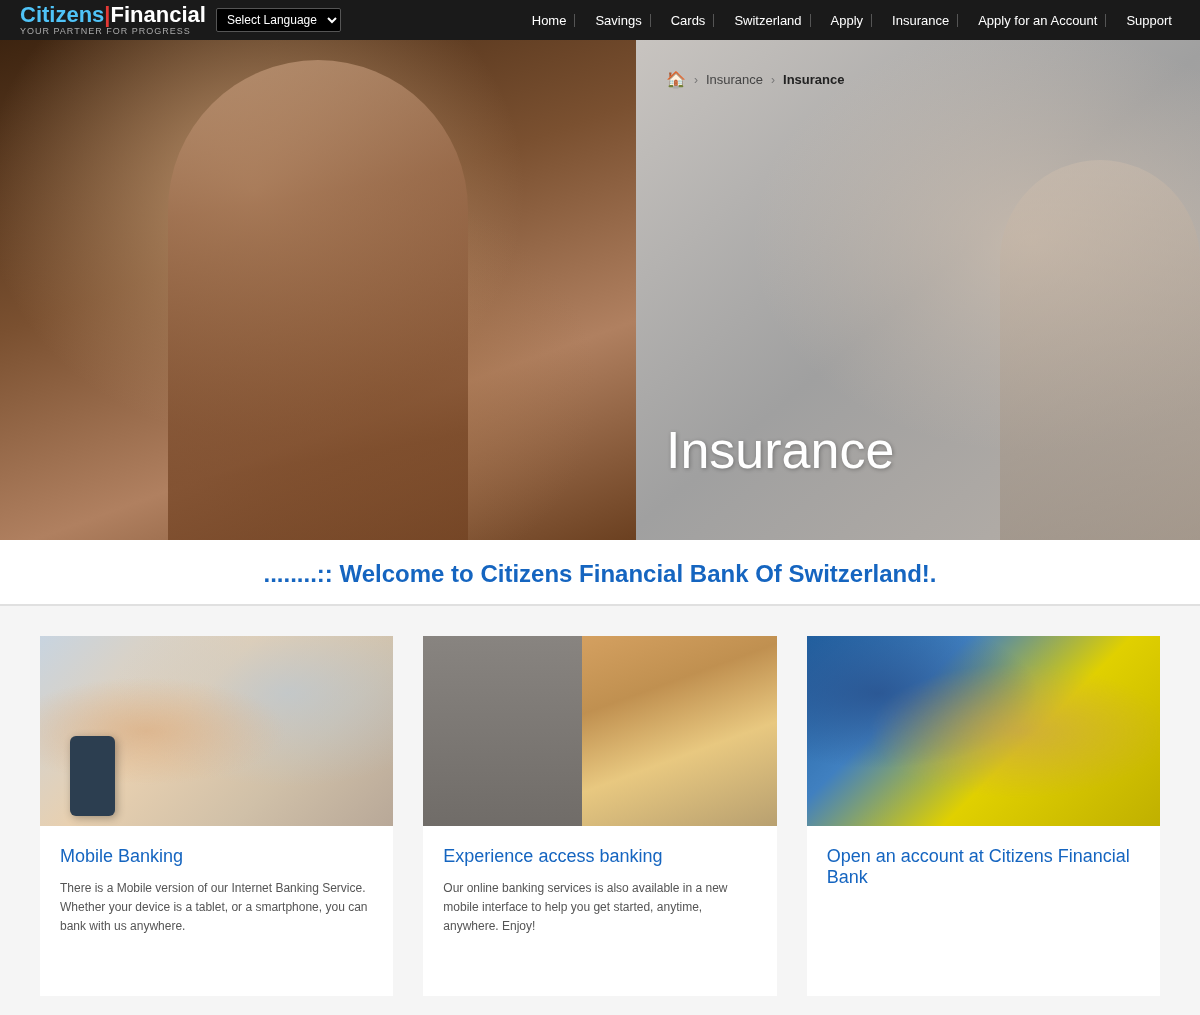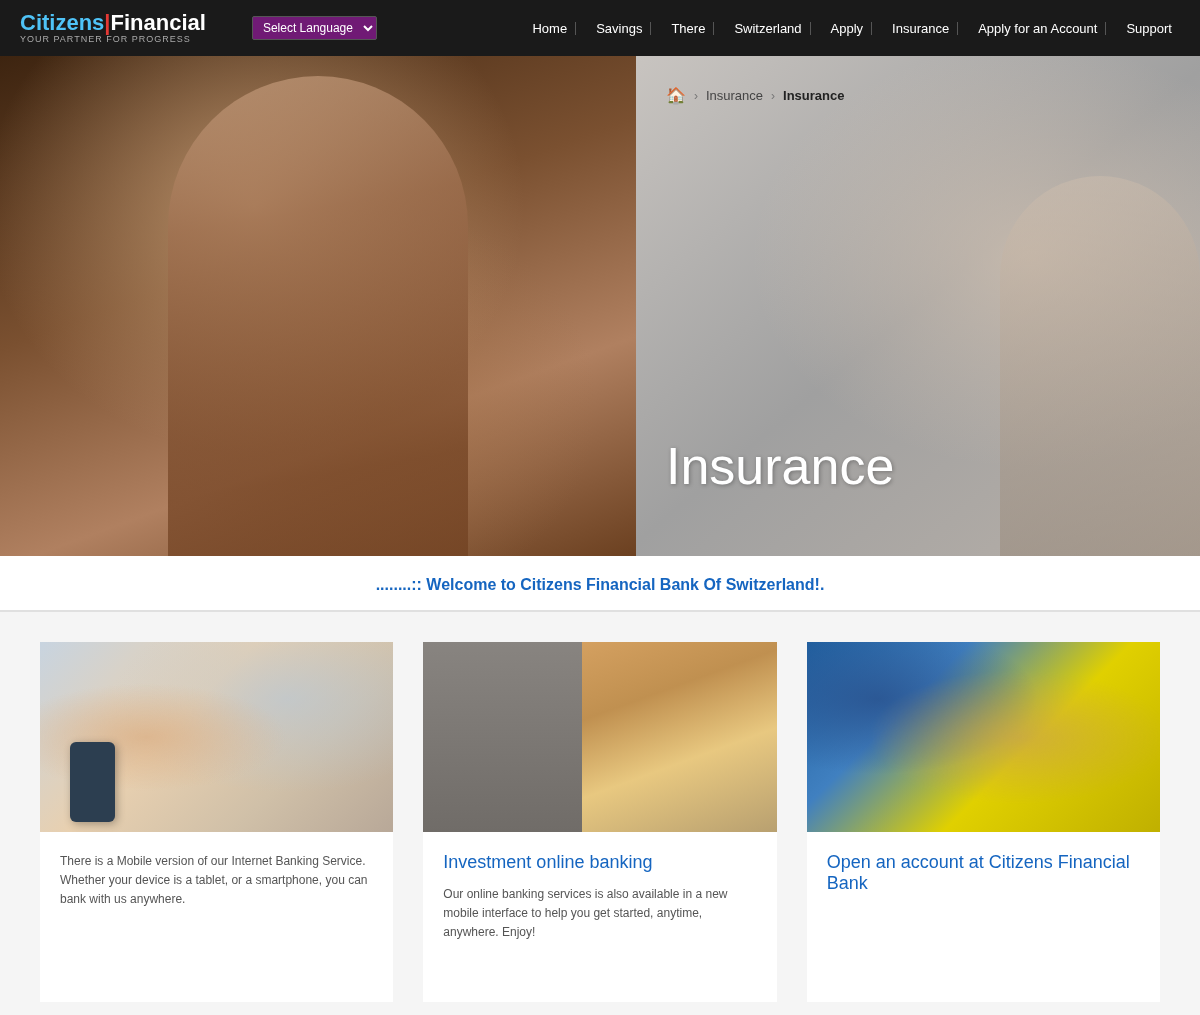--- a/index.html
+++ b/index.html
@@ -5,21 +5,21 @@
     * { margin: 0; padding: 0; box-sizing: border-box; }
     body { font-family: Arial, sans-serif; width: 1200px; overflow-x: hidden; }
 
     
     .header {
       background: #1a1a1a;
       display: flex;
       align-items: center;
       justify-content: space-between;
       padding: 0 20px;
-      height: 56px;
+      height: 40px;
     }
     .logo-area {
       display: flex;
       align-items: center;
       gap: 10px;
     }
     .logo-img {
       display: flex;
       flex-direction: column;
       align-items: flex-start;
@@ -33,27 +33,26 @@
     .logo-brand span.citizens { color: #4fc3f7; }
     .logo-brand span.financial { color: white; }
     .logo-brand span.bar { color: #e53935; font-weight: 900; }
     .logo-tagline {
       font-size: 9px;
       color: #aaa;
       letter-spacing: 1px;
       text-transform: uppercase;
     }
     .language-select select {
-      background: #701a75;
+      background: #000000;
       color: white;
       border: 1px solid #555;
       padding: 3px 6px;
       font-size: 12px;
       border-radius: 2px;
-      margin-left: 36px;
     }
     .nav-menu {
       display: flex;
       align-items: center;
       gap: 12px;
     }
     .nav-menu a {
       color: white;
       text-decoration: none;
       font-size: 13px;
@@ -162,21 +161,21 @@
     }
 
     
     .welcome-banner {
       background: white;
       text-align: center;
       padding: 20px 20px 16px;
       border-bottom: 2px solid #e0e0e0;
     }
     .welcome-text {
-      font-size: 16px;
+      font-size: 24px;
       color: #1565c0;
       font-weight: bold;
     }
 
     
     .cards-section {
       background: #f5f5f5;
       padding: 30px 40px;
       display: flex;
       gap: 30px;
@@ -281,21 +280,21 @@
         <option>English</option>
         <option>French</option>
         <option>German</option>
         <option>Italian</option>
       </select>
     </div>
   </div>
   <nav class="nav-menu">
     <a href="#">Home</a>
     <a href="#">Savings</a>
-    <a href="#">There</a>
+    <a href="#">Cards</a>
     <a href="#">Switzerland</a>
     <a href="#">Apply</a>
     <a href="#">Insurance</a>
     <a href="#">Apply for an Account</a>
     <a href="#">Support</a>
   </nav>
 </header>
 
 <section class="hero">
   <div class="hero-left">
@@ -320,28 +319,29 @@
 
 <div class="welcome-banner">
   <p class="welcome-text">........:: Welcome to Citizens Financial Bank Of Switzerland!.</p>
 </div>
 
 <section class="cards-section">
 
   <div class="card">
     <div class="card-img card-img-1"></div>
     <div class="card-body">
+      <div class="card-title">Mobile Banking</div>
       <p class="card-text">There is a Mobile version of our Internet Banking Service. Whether your device is a tablet, or a smartphone, you can bank with us anywhere.</p>
     </div>
   </div>
 
   <div class="card">
     <div class="card-img card-img-2"></div>
     <div class="card-body">
-      <div class="card-title">Investment online banking</div>
+      <div class="card-title">Experience access banking</div>
       <p class="card-text">Our online banking services is also available in a new mobile interface to help you get started, anytime, anywhere. Enjoy!</p>
     </div>
   </div>
 
   <div class="card">
     <div class="card-img card-img-3"></div>
     <div class="card-body">
       <div class="card-title">Open an account at Citizens Financial Bank</div>
     </div>
   </div>

